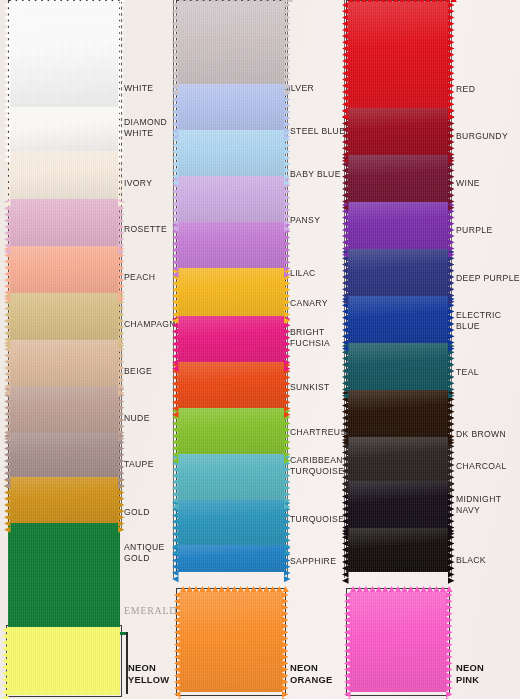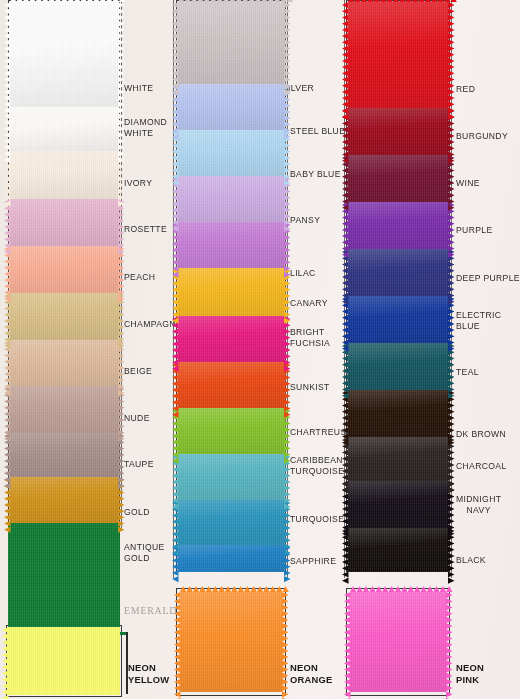--- a/index.html
+++ b/index.html
@@ -467,21 +467,21 @@
     <div class="label" style="left: 456px; top: 84px; text-align: center;">RED</div>
     <div class="label" style="left: 456px; top: 131px;">BURGUNDY</div>
     <div class="label" style="left: 456px; top: 178px;">WINE</div>
     <div class="label" style="left: 456px; top: 225px;">PURPLE</div>
     <div class="label" style="left: 456px; top: 273px;">DEEP PURPLE</div>
     <div class="label" style="left: 456px; top: 310px;">ELECTRIC
 BLUE</div>
     <div class="label" style="left: 456px; top: 367px;">TEAL</div>
     <div class="label" style="left: 456px; top: 429px;">DK BROWN</div>
     <div class="label" style="left: 456px; top: 461px;">CHARCOAL</div>
-    <div class="label" style="left: 456px; top: 494px; text-align: center;">MIDNIGHT
+    <div class="label" style="left: 456px; top: 494px;">MIDNIGHT
 NAVY</div>
     <div class="label" style="left: 456px; top: 555px;">BLACK</div>
     <div title="EMERALD" style="position: absolute; left: 8px; top: 523px; width: 112px; height: 104px; z-index: 20; background: rgb(13, 122, 51);">
       <div class="weave"></div>
     </div>
     <div title="NEON YELLOW" style="position: absolute; left: 8px; top: 627px; width: 112px; height: 68px; z-index: 20; background: rgb(247, 249, 108);">
       <svg width="6.5" height="68" viewBox="0 0 6.5 68" style="position: absolute; top: 0px; right: 100%; overflow: visible;">
         <polygon points="6.5,0 0,3.1 6.5,6.2 0,9.3 6.5,12.4 0,15.5 6.5,18.6 0,21.700000000000003 6.5,24.8 0,27.900000000000002 6.5,31 0,34.1 6.5,37.2 0,40.300000000000004 6.5,43.4 0,46.5 6.5,49.6 0,52.7 6.5,55.800000000000004 0,58.900000000000006 6.5,62 0,65.1 6.5,68.2 0,71.3 6.5,74.4 6.5,68" fill="#f7f96c"></polygon>
       </svg>
       <div class="weave"></div>

